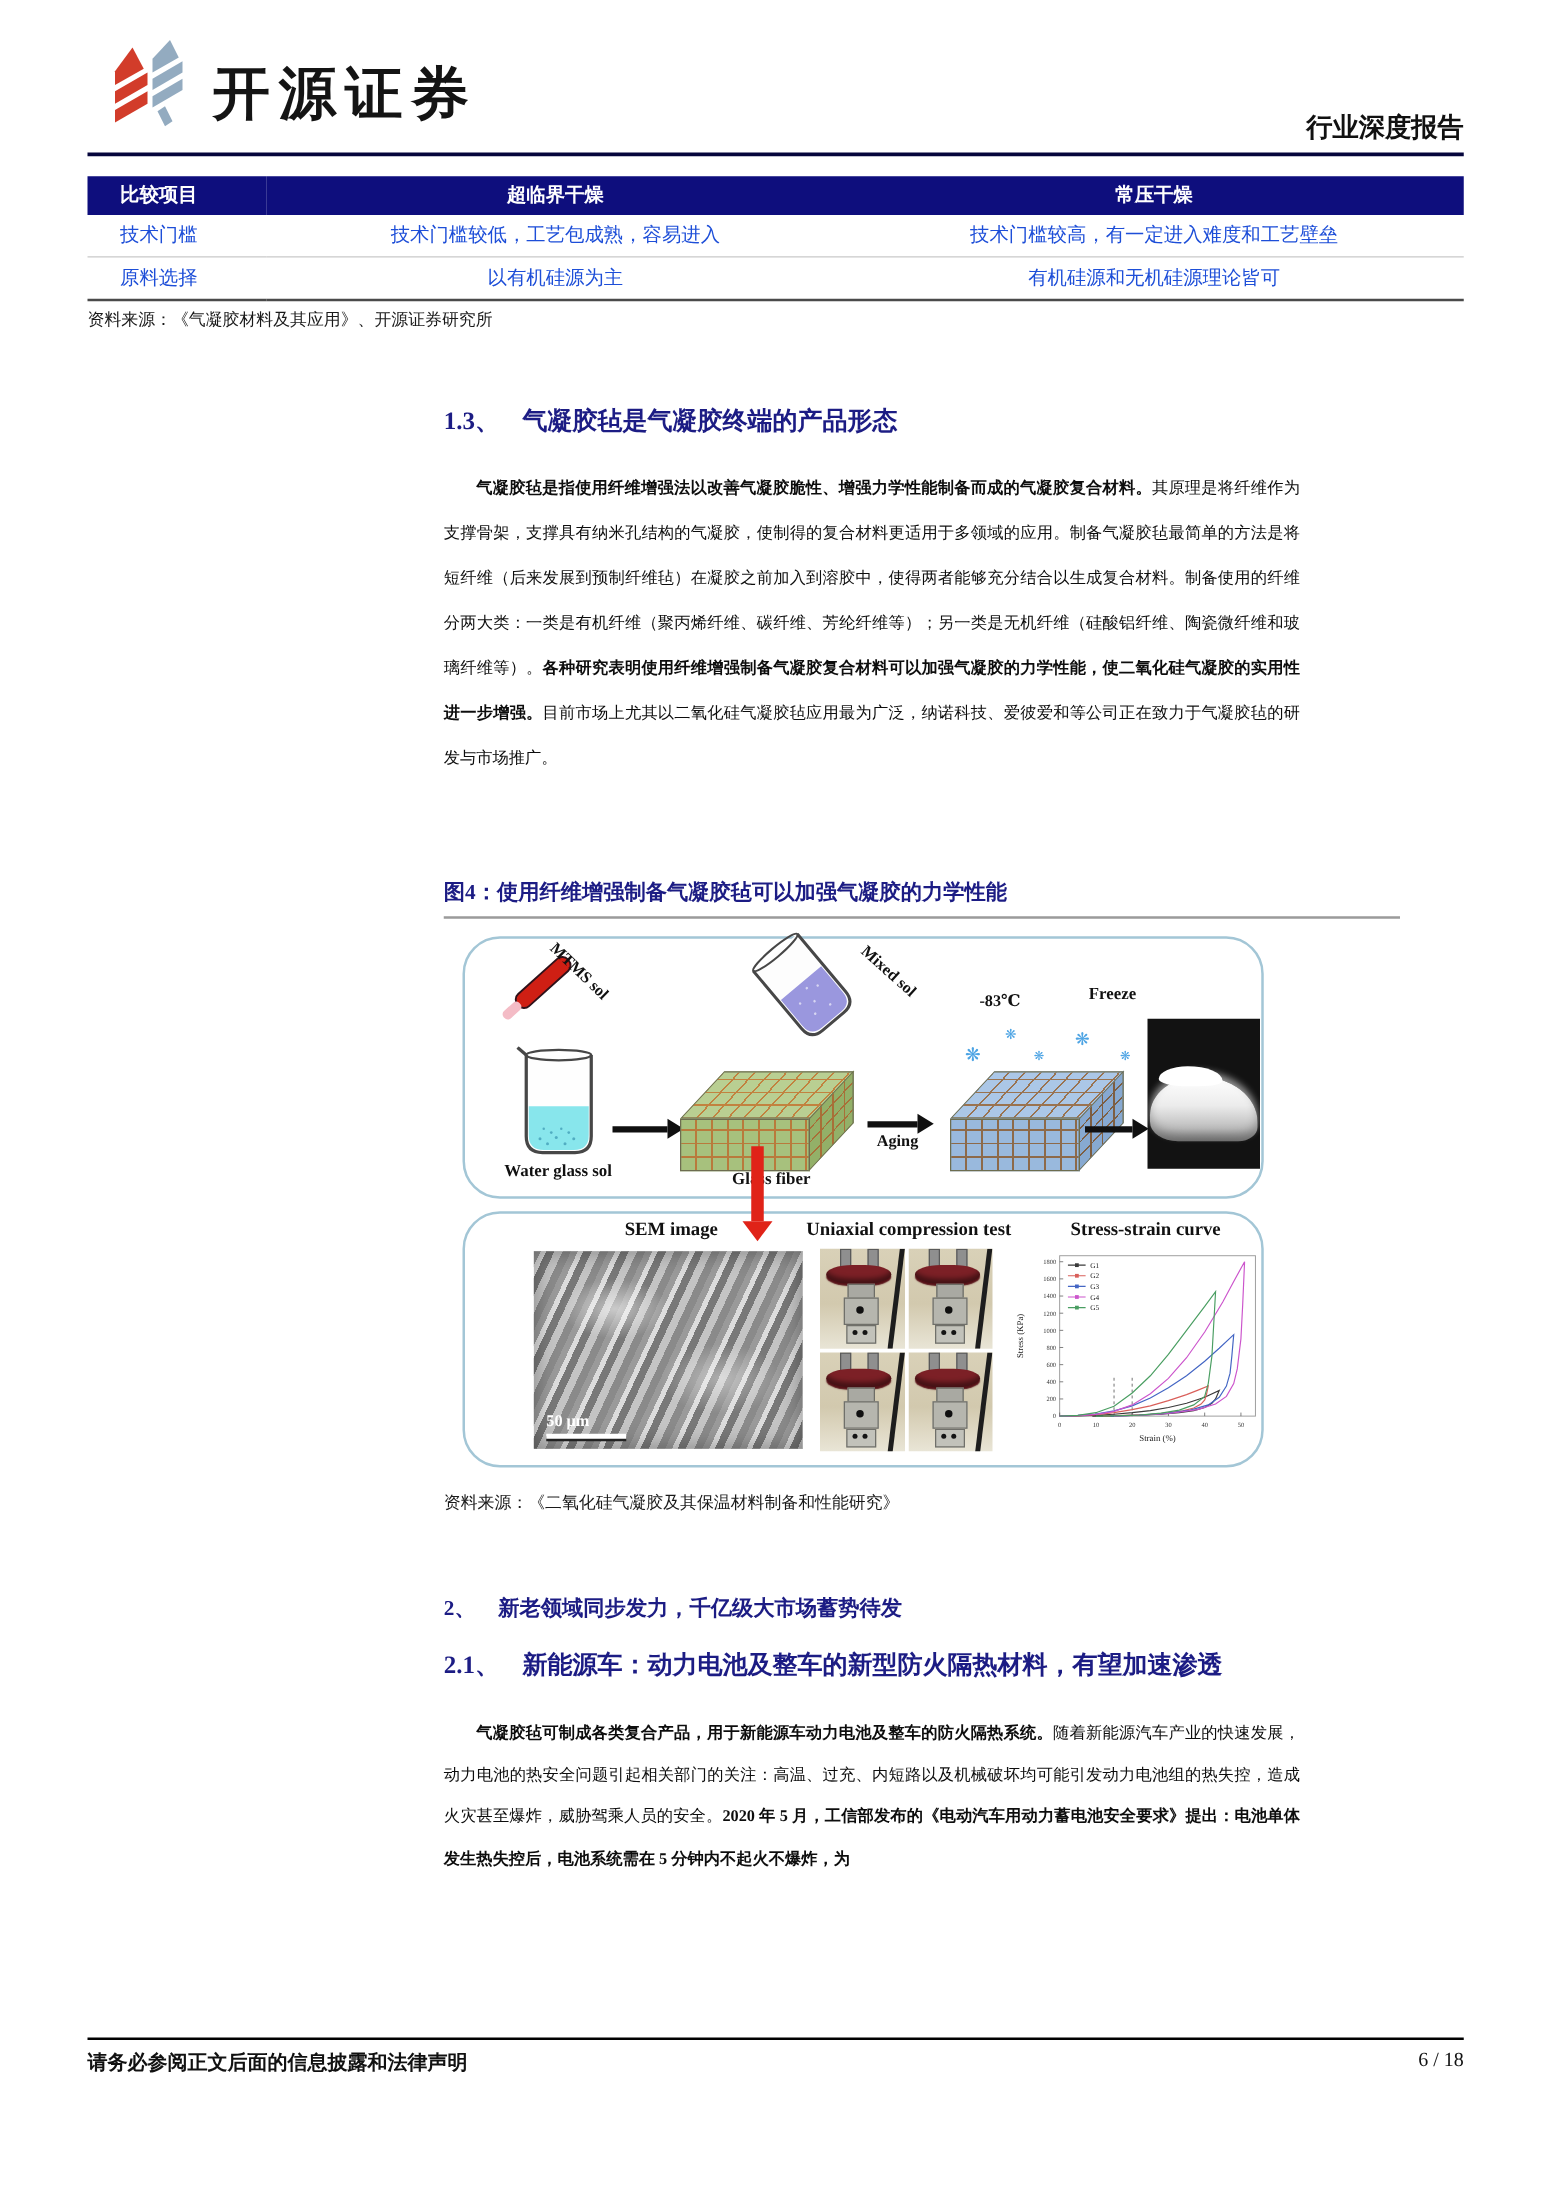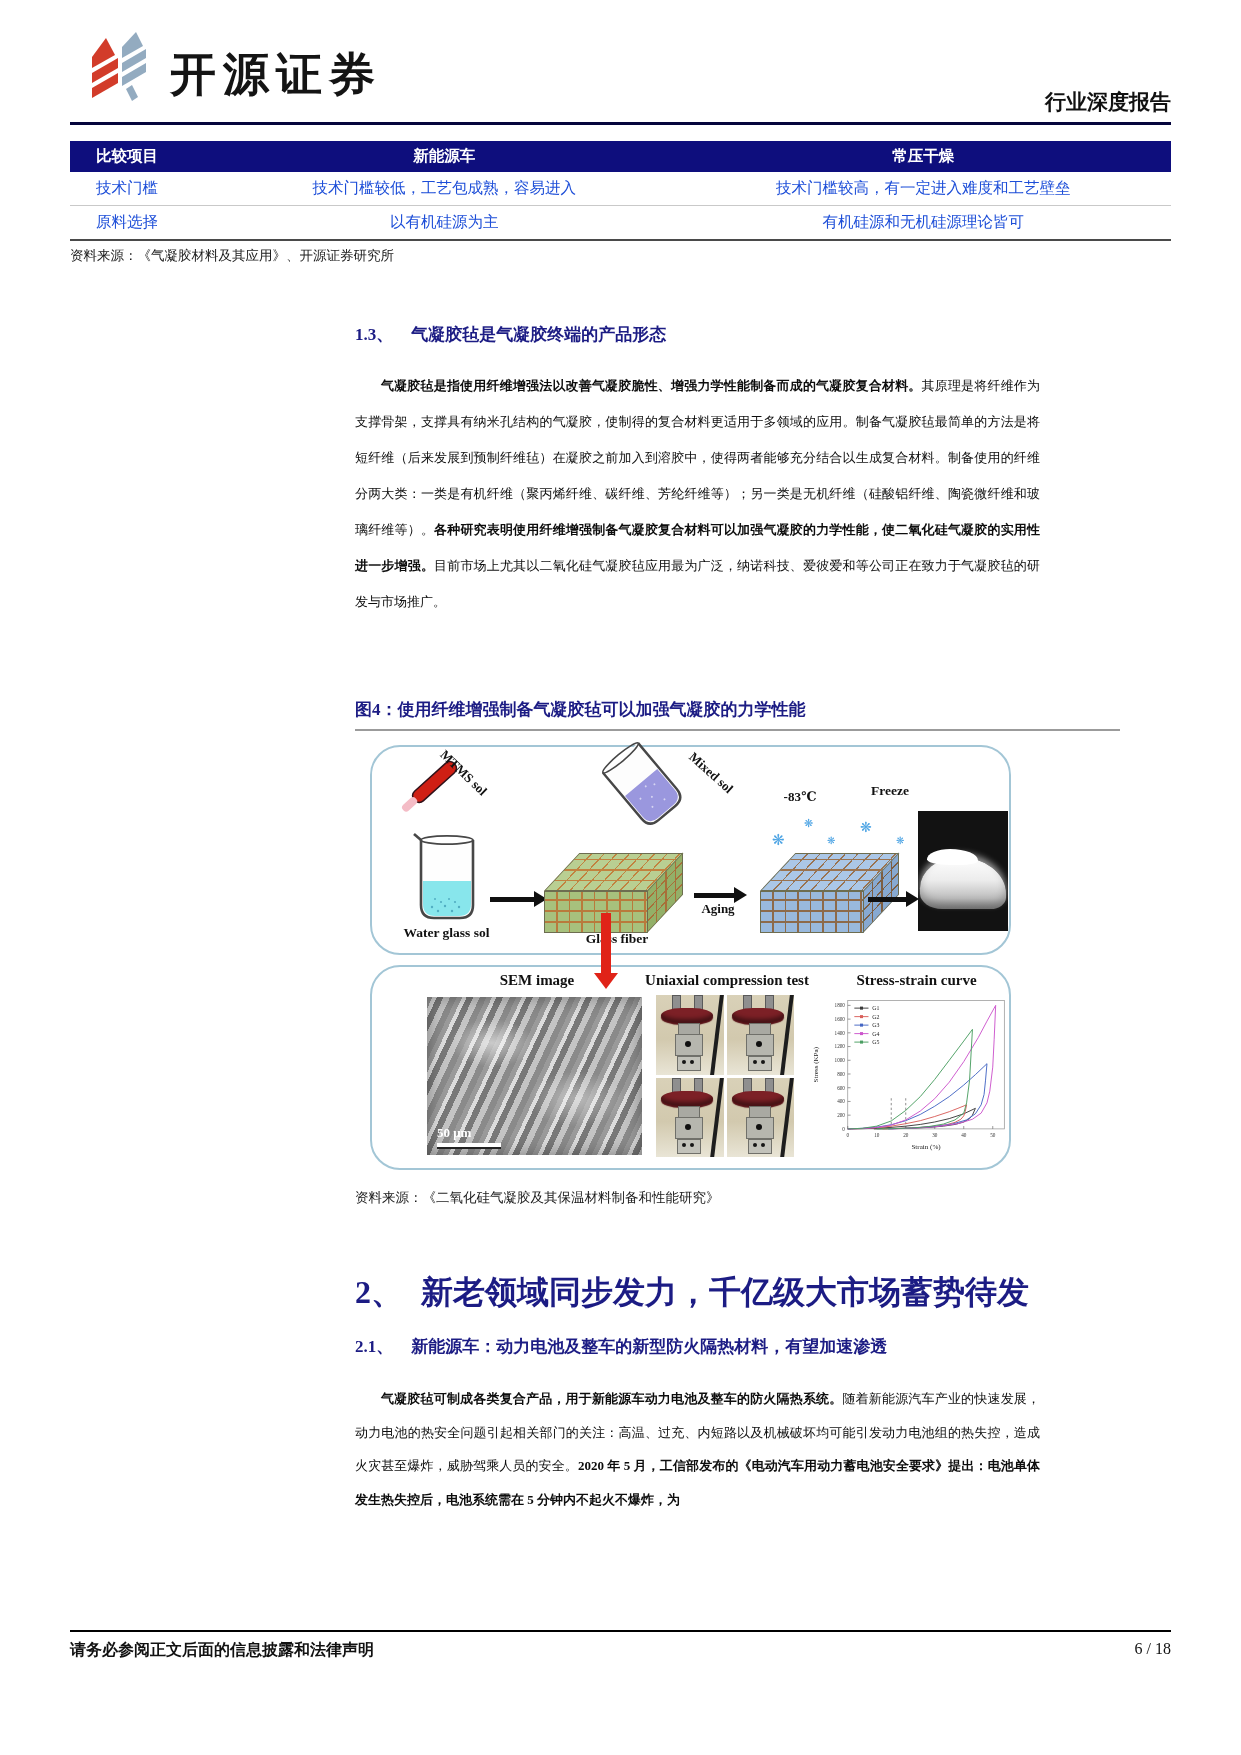--- a/index.html
+++ b/index.html
@@ -22,22 +22,22 @@
   .cmp-table td{height:33px;padding:0 4px;color:#1d4ed8;}
   .cmp-table th.c1,.cmp-table td.c1{width:13%;text-align:left;padding-left:26px;}
   .cmp-table th.c2,.cmp-table td.c2{width:42%;text-align:center;}
   .cmp-table th.c3,.cmp-table td.c3{width:45%;text-align:center;}
   .cmp-table tr.r1 td{border-bottom:1px solid #c9c9c9;}
   .cmp-table tr.r2 td{border-bottom:2px solid #4a4a4a;}
   .table-source{font-size:13.5px;margin-top:6px;color:#1a1a1a;}
 
   
   .main{margin-left:285px;width:685px;}
-  .sec-h3{margin:58px 0 0 0;font-size:17px;font-weight:bold;color:#1c1c84;}
-  .sec-h2{margin:64px 0 0 0;font-size:32px;font-weight:bold;color:#1c1c84;}
+  .sec-h3{margin:58px 0 0 0;font-size:20px;font-weight:bold;color:#1c1c84;}
+  .sec-h2{margin:64px 0 0 0;font-size:17px;font-weight:bold;color:#1c1c84;}
   .sec-h3 .h-num,.sec-h2 .h-num{margin-right:18px;}
   .body-para{margin:22px 0 0 0;font-size:13px;line-height:36px;text-align:justify;
              text-indent:2em;color:#0d0d0d;}
   .body-para.tight{line-height:33.5px;margin-top:24px;}
   .body-para b{font-weight:bold;}
 
   
   .fig-title{margin-top:78px;font-size:17px;font-weight:bold;color:#1c1c84;}
   .fig-rule{width:765px;height:2px;background:#9b9b9b;margin:8px 0 14px 0;}
   .figure{position:relative;width:645px;height:428px;margin-left:15px;}
@@ -159,21 +159,21 @@
         <span class="brand">开源证券</span>
       </div>
       <div class="report-type">行业深度报告</div>
     </div>
     <div class="header-rule"></div>
 
     <table class="cmp-table">
       <thead>
         <tr>
           <th class="c1">比较项目</th>
-          <th class="c2">新能源车</th>
+          <th class="c2">超临界干燥</th>
           <th class="c3">常压干燥</th>
         </tr>
       </thead>
       <tbody>
         <tr class="r1">
           <td class="c1">技术门槛</td>
           <td class="c2">技术门槛较低，工艺包成熟，容易进入</td>
           <td class="c3">技术门槛较高，有一定进入难度和工艺壁垒</td>
         </tr>
         <tr class="r2">

